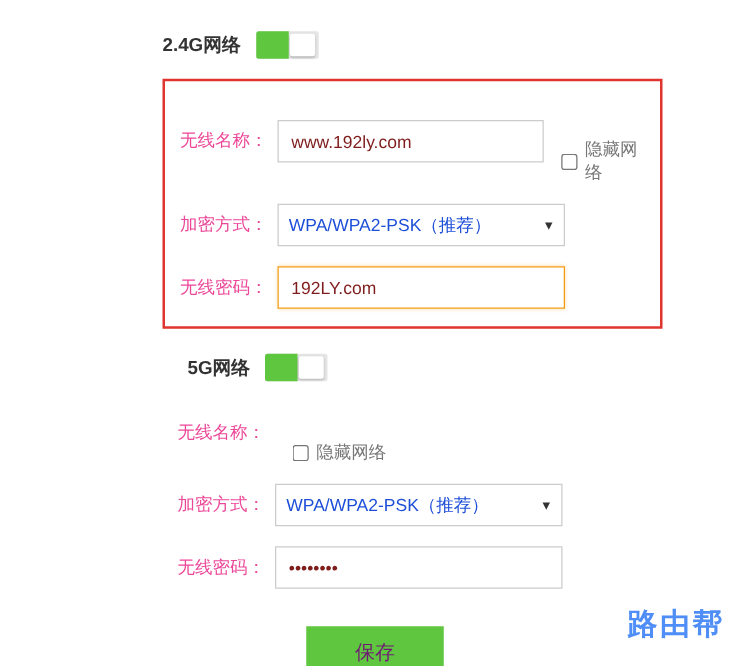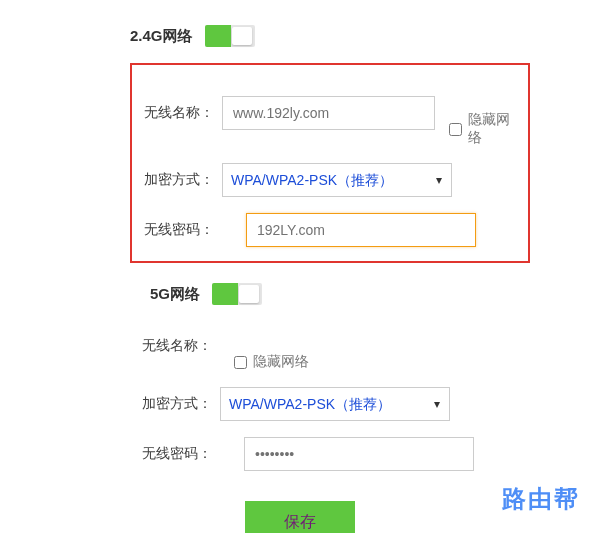--- a/index.html
+++ b/index.html
@@ -78,37 +78,36 @@
       margin-left: 100px;
       width: 400px;
     }
     .form-row {
       display: flex;
       align-items: center;
       margin-bottom: 16px;
     }
     .form-row:last-child {
       margin-bottom: 0;
-      gap: 24px;
     }
     .form-label {
       width: 80px;
       text-align: right;
-      color: #404040;
+      color: #ec4899;
       font-size: 14px;
       padding-right: 8px;
       flex-shrink: 0;
     }
     .form-input {
       width: 230px;
       height: 34px;
       border: 1px solid #ccc;
       padding: 0 10px;
       font-size: 14px;
-      color: #737373;
+      color: #7f1d1d;
       font-family: inherit;
     }
     .form-input.focused {
       border: 1px solid #f39c12;
       box-shadow: 0 0 3px rgba(243,156,18,0.4);
     }
     .form-select {
       width: 230px;
       height: 34px;
       border: 1px solid #ccc;

